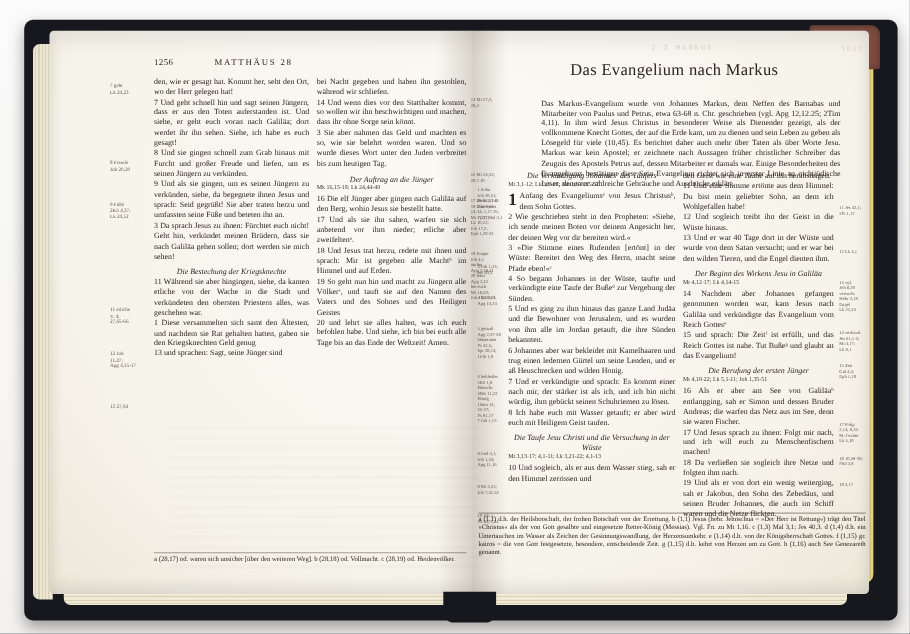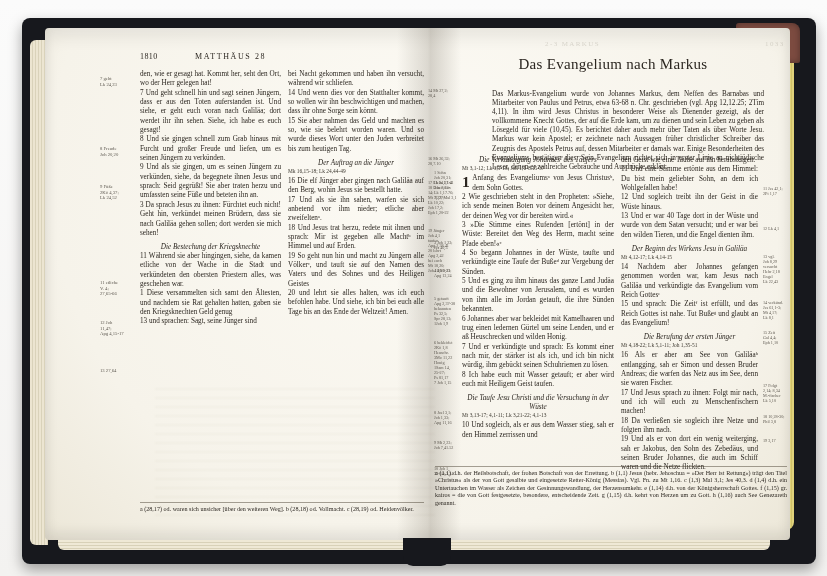--- a/index.html
+++ b/index.html
@@ -54,21 +54,21 @@
 <div class="stage">
   <div class="cover"></div>
   <div class="edge-left"></div>
   <div class="edge-bottom"></div>
   <div class="fore-edge"></div>
   <div class="stain"></div>
 
   <div class="paper">
     <div class="gutter"></div>
 
-    <div class="pgno" style="left:95px;top:24px;">1810</div>
+    <div class="pgno" style="left:95px;top:24px;">1256</div>
     <div class="rhead" style="left:150px;top:24px;width:210px;text-align:left;">MATTHÄUS 28</div>
 
     <div class="mrefs" style="left:55px;top:48px;width:37px;">7 geht
 Lk 24,23</div>
     <div class="mrefs" style="left:55px;top:118px;width:37px;">8 Freude
 Joh 20,20</div>
     <div class="mrefs" style="left:55px;top:156px;width:37px;">9 Füße
 2Kö 4,37;
 Lk 24,52</div>
     <div class="mrefs" style="left:55px;top:252px;width:37px;">11 etliche
@@ -85,23 +85,23 @@
       <p class="v">8 Und sie gingen schnell zum Grab hinaus mit Furcht und großer Freude und liefen, um es seinen Jüngern zu verkünden.</p>
       <p class="v">9 Und als sie gingen, um es seinen Jüngern zu verkünden, siehe, da begegnete ihnen Jesus und sprach: Seid gegrüßt! Sie aber traten herzu und umfassten seine Füße und beteten ihn an.</p>
       <p class="v">3 Da sprach Jesus zu ihnen: Fürchtet euch nicht! Geht hin, verkündet meinen Brüdern, dass sie nach Galiläa gehen sollen; dort werden sie mich sehen!</p>
       <p class="v sect">Die Bestechung der Kriegsknechte</p>
       <p class="v">11 Während sie aber hingingen, siehe, da kamen etliche von der Wache in die Stadt und verkündeten den obersten Priestern alles, was geschehen war.</p>
       <p class="v">1 Diese versammelten sich samt den Ältesten, und nachdem sie Rat gehalten hatten, gaben sie den Kriegsknechten Geld genug</p>
       <p class="v">13 und sprachen: Sagt, seine Jünger sind</p>
     </div>
 
     <div class="col" style="left:243px;top:42px;width:136px;">
-      <p class="v">bei Nacht gekommen und haben ihn versucht, während wir schliefen.</p>
+      <p class="v">bei Nacht gegeben und haben ihn gestohlen, während wir schliefen.</p>
       <p class="v">14 Und wenn dies vor den Statthalter kommt, so wollen wir ihn beschwichtigen und machen, dass ihr ohne Sorge sein könnt.</p>
-      <p class="v">15 Sie aber nahmen das Geld und machten es so, wie sie belehrt worden waren. Und so wurde dieses Wort unter den Juden verbreitet bis zum heutigen Tag.</p>
+      <p class="v">3 Sie aber nahmen das Geld und machten es so, wie sie belehrt worden waren. Und so wurde dieses Wort unter den Juden verbreitet bis zum heutigen Tag.</p>
       <p class="v sect">Der Auftrag an die Jünger</p>
       <p class="refline">Mk 16,15-18; Lk 24,44-49</p>
       <p class="v">16 Die elf Jünger aber gingen nach Galiläa auf den Berg, wohin Jesus sie bestellt hatte.</p>
       <p class="v">17 Und als sie ihn sahen, warfen sie sich anbetend vor ihm nieder; etliche aber zweifeltenᵃ.</p>
       <p class="v">18 Und Jesus trat herzu, redete mit ihnen und sprach: Mir ist gegeben alle Machtᵇ im Himmel und auf Erden.</p>
       <p class="v">19 So geht nun hin und macht zu Jüngern alle Völkerᶜ, und tauft sie auf den Namen des Vaters und des Sohnes und des Heiligen Geistes</p>
       <p class="v">20 und lehrt sie alles halten, was ich euch befohlen habe. Und siehe, ich bin bei euch alle Tage bis an das Ende der Weltzeit! Amen.</p>
     </div>
 
     <div class="mrefs tinyrefs" style="left:383px;top:60px;width:26px;">14 Mt 27,2;
@@ -121,21 +121,21 @@
 20 lehrt
 Apg 2,42
 bei euch
 Mt 18,20;
 Joh 14,18-23</div>
 
     <div class="smudge"></div>
 
     <div class="fnote" style="left:95px;top:474px;width:284px;">a (28,17) od. waren sich unsicher [über den weiteren Weg].   b (28,18) od. Vollmacht.   c (28,19) od. Heidenvölker.</div>
 
-    <div class="ghost" style="left:500px;top:12px;">2-3 MARKUS</div>
+    <div class="ghost" style="left:547px;top:12px;font-family:Liberation Mono, monospace;">2-3 MARKUS</div>
     <div class="ghost" style="left:720px;top:12px;">1033</div>
 
     <div class="title" style="left:392px;top:28px;width:352px;">Das Evangelium nach Markus</div>
     <div class="intro" style="left:447px;top:62px;width:272px;">Das Markus-Evangelium wurde von Johannes Markus, dem Neffen des Barnabas und Mitarbeiter von Paulus und Petrus, etwa 63-68 n. Chr. geschrieben (vgl. Apg 12,12.25; 2Tim 4,11). In ihm wird Jesus Christus in besonderer Weise als Dienender gezeigt, als der vollkommene Knecht Gottes, der auf die Erde kam, um zu dienen und sein Leben zu geben als Lösegeld für viele (10,45). Es berichtet daher auch mehr über Taten als über Worte Jesu. Markus war kein Apostel; er zeichnete nach Aussagen früher christlicher Schreiber das Zeugnis des Apostels Petrus auf, dessen Mitarbeiter er damals war. Einige Besonderheiten des Evangeliums bestätigen dies. Sein Evangelium richtet sich in erster Linie an nichtjüdische Leser, denen er zahlreiche Gebräuche und Ausdrücke erklärt.</div>
 
     <div class="mrefs tinyrefs" style="left:389px;top:142px;width:25px;">1 Sohn
 Joh 20,31;
 Hebr 1,1-4
 2 bereiten
 Lk 1,17.76;

